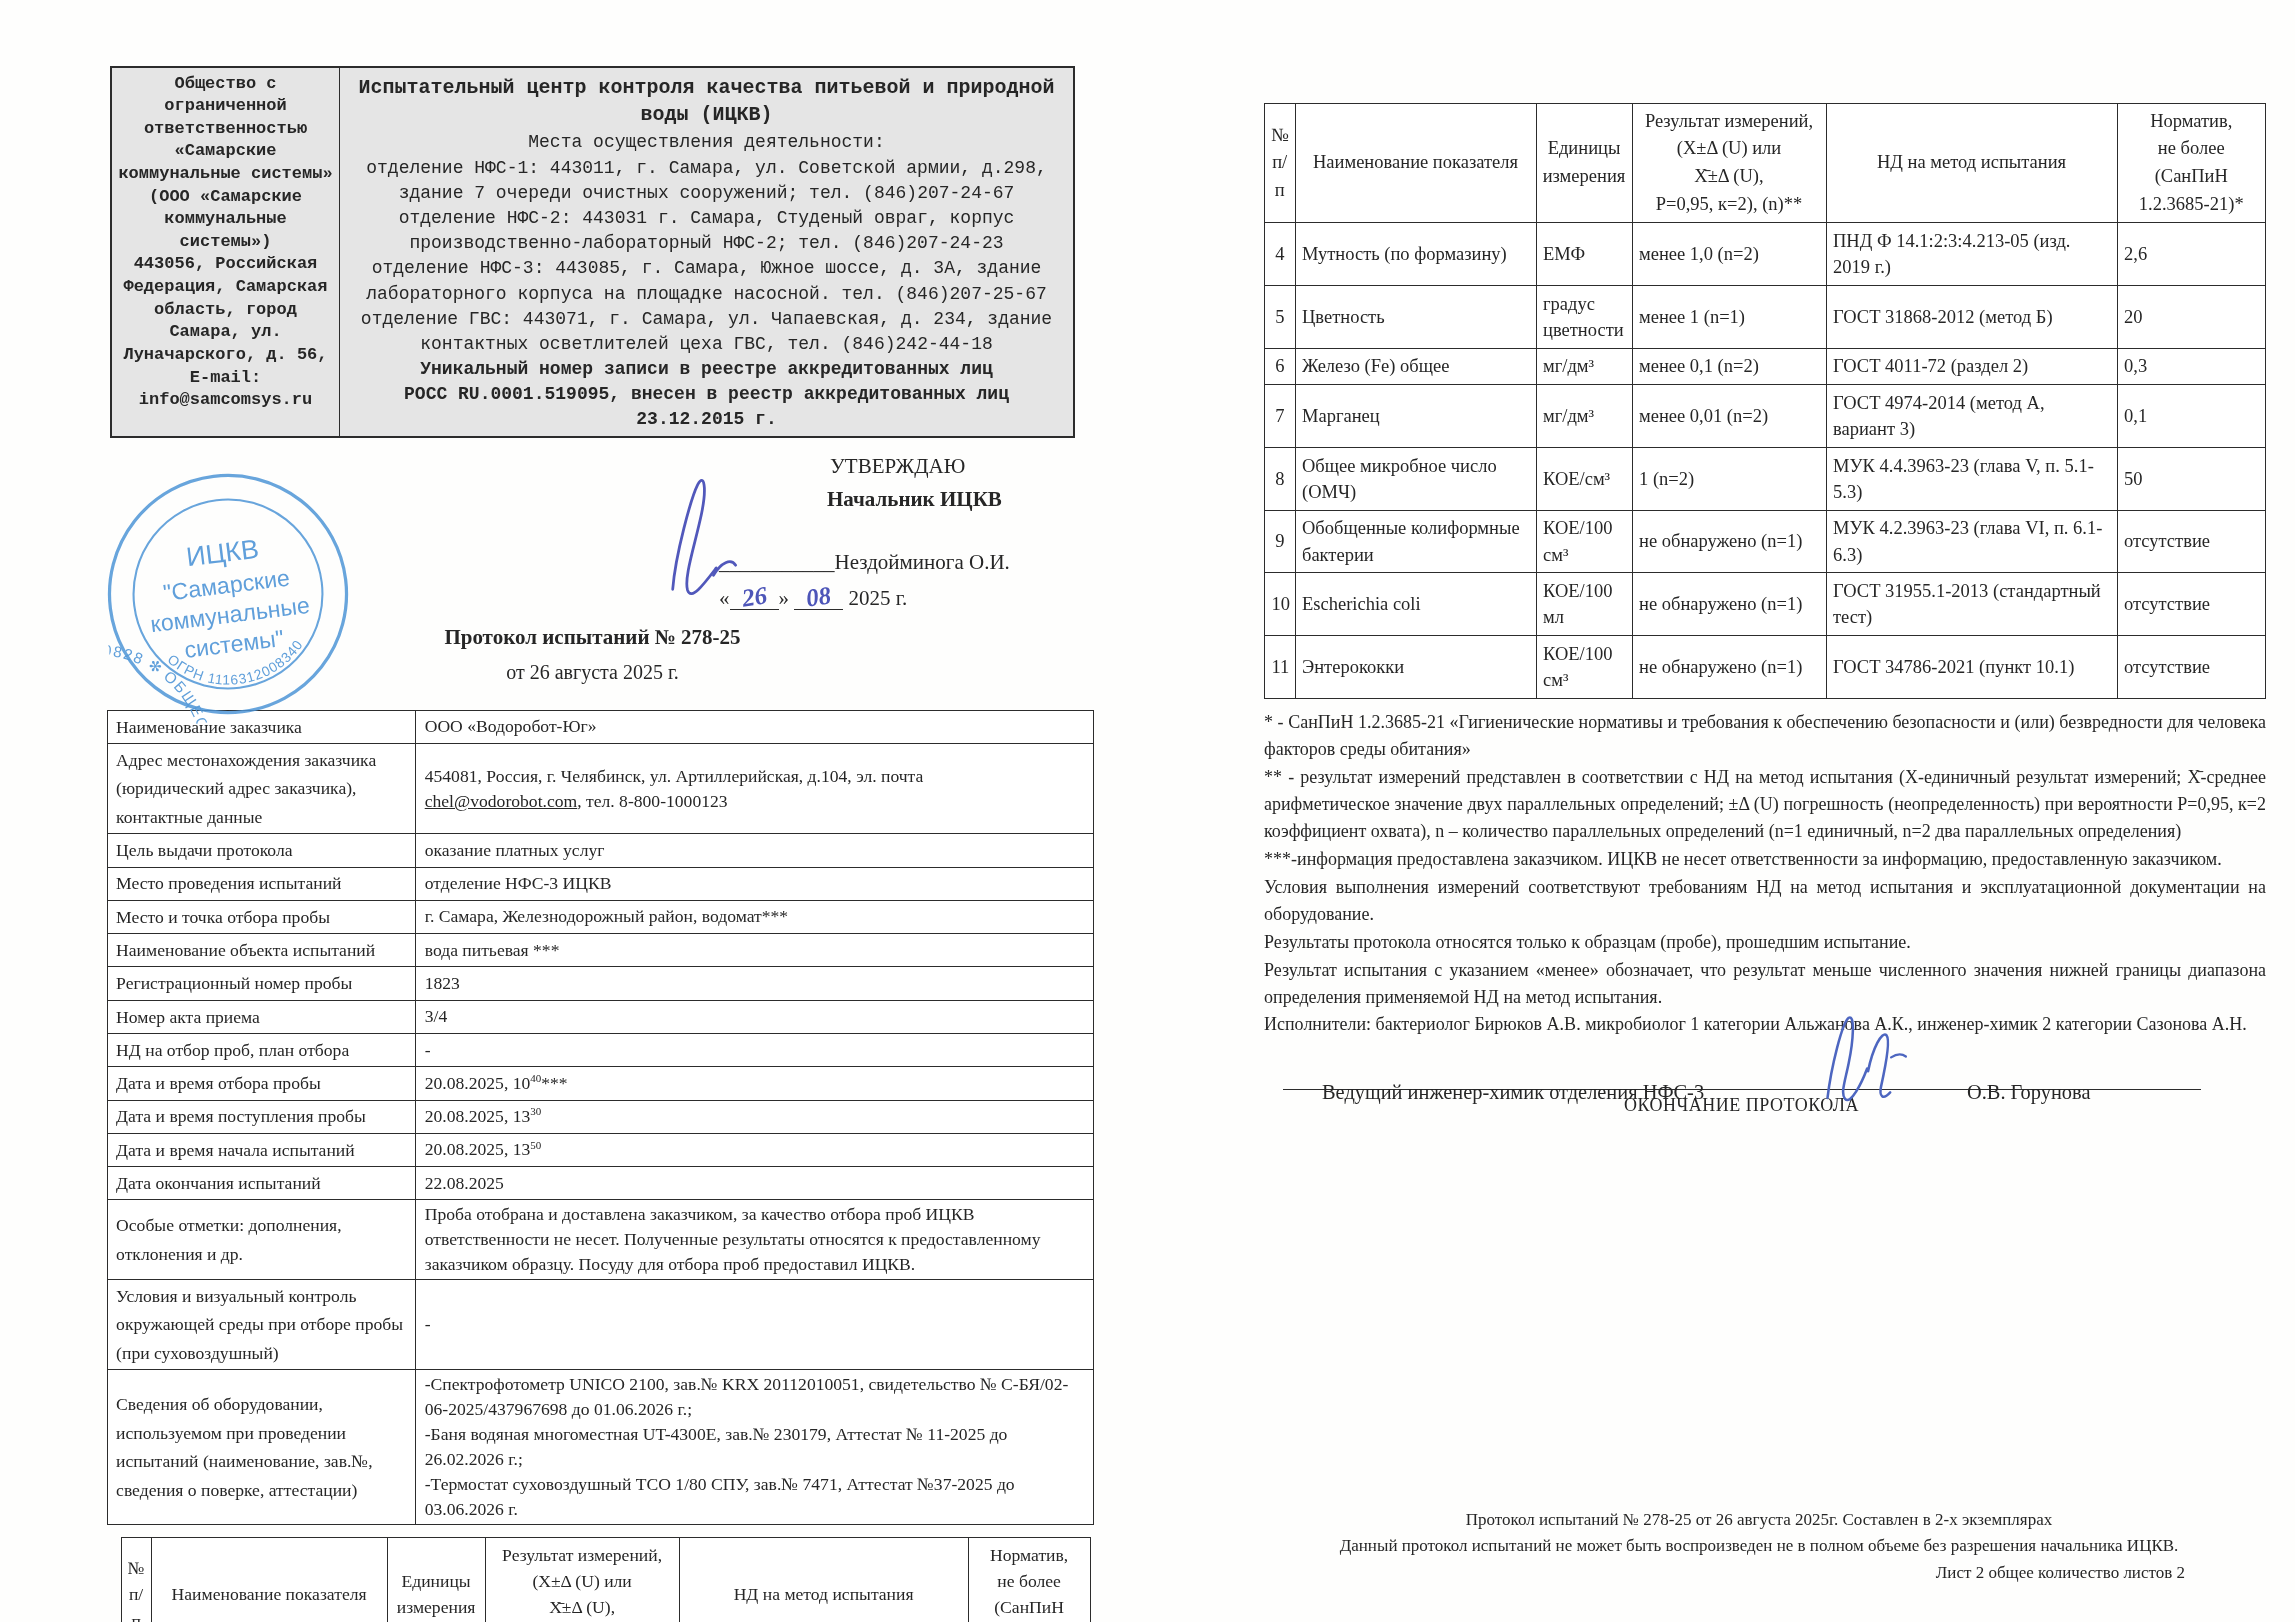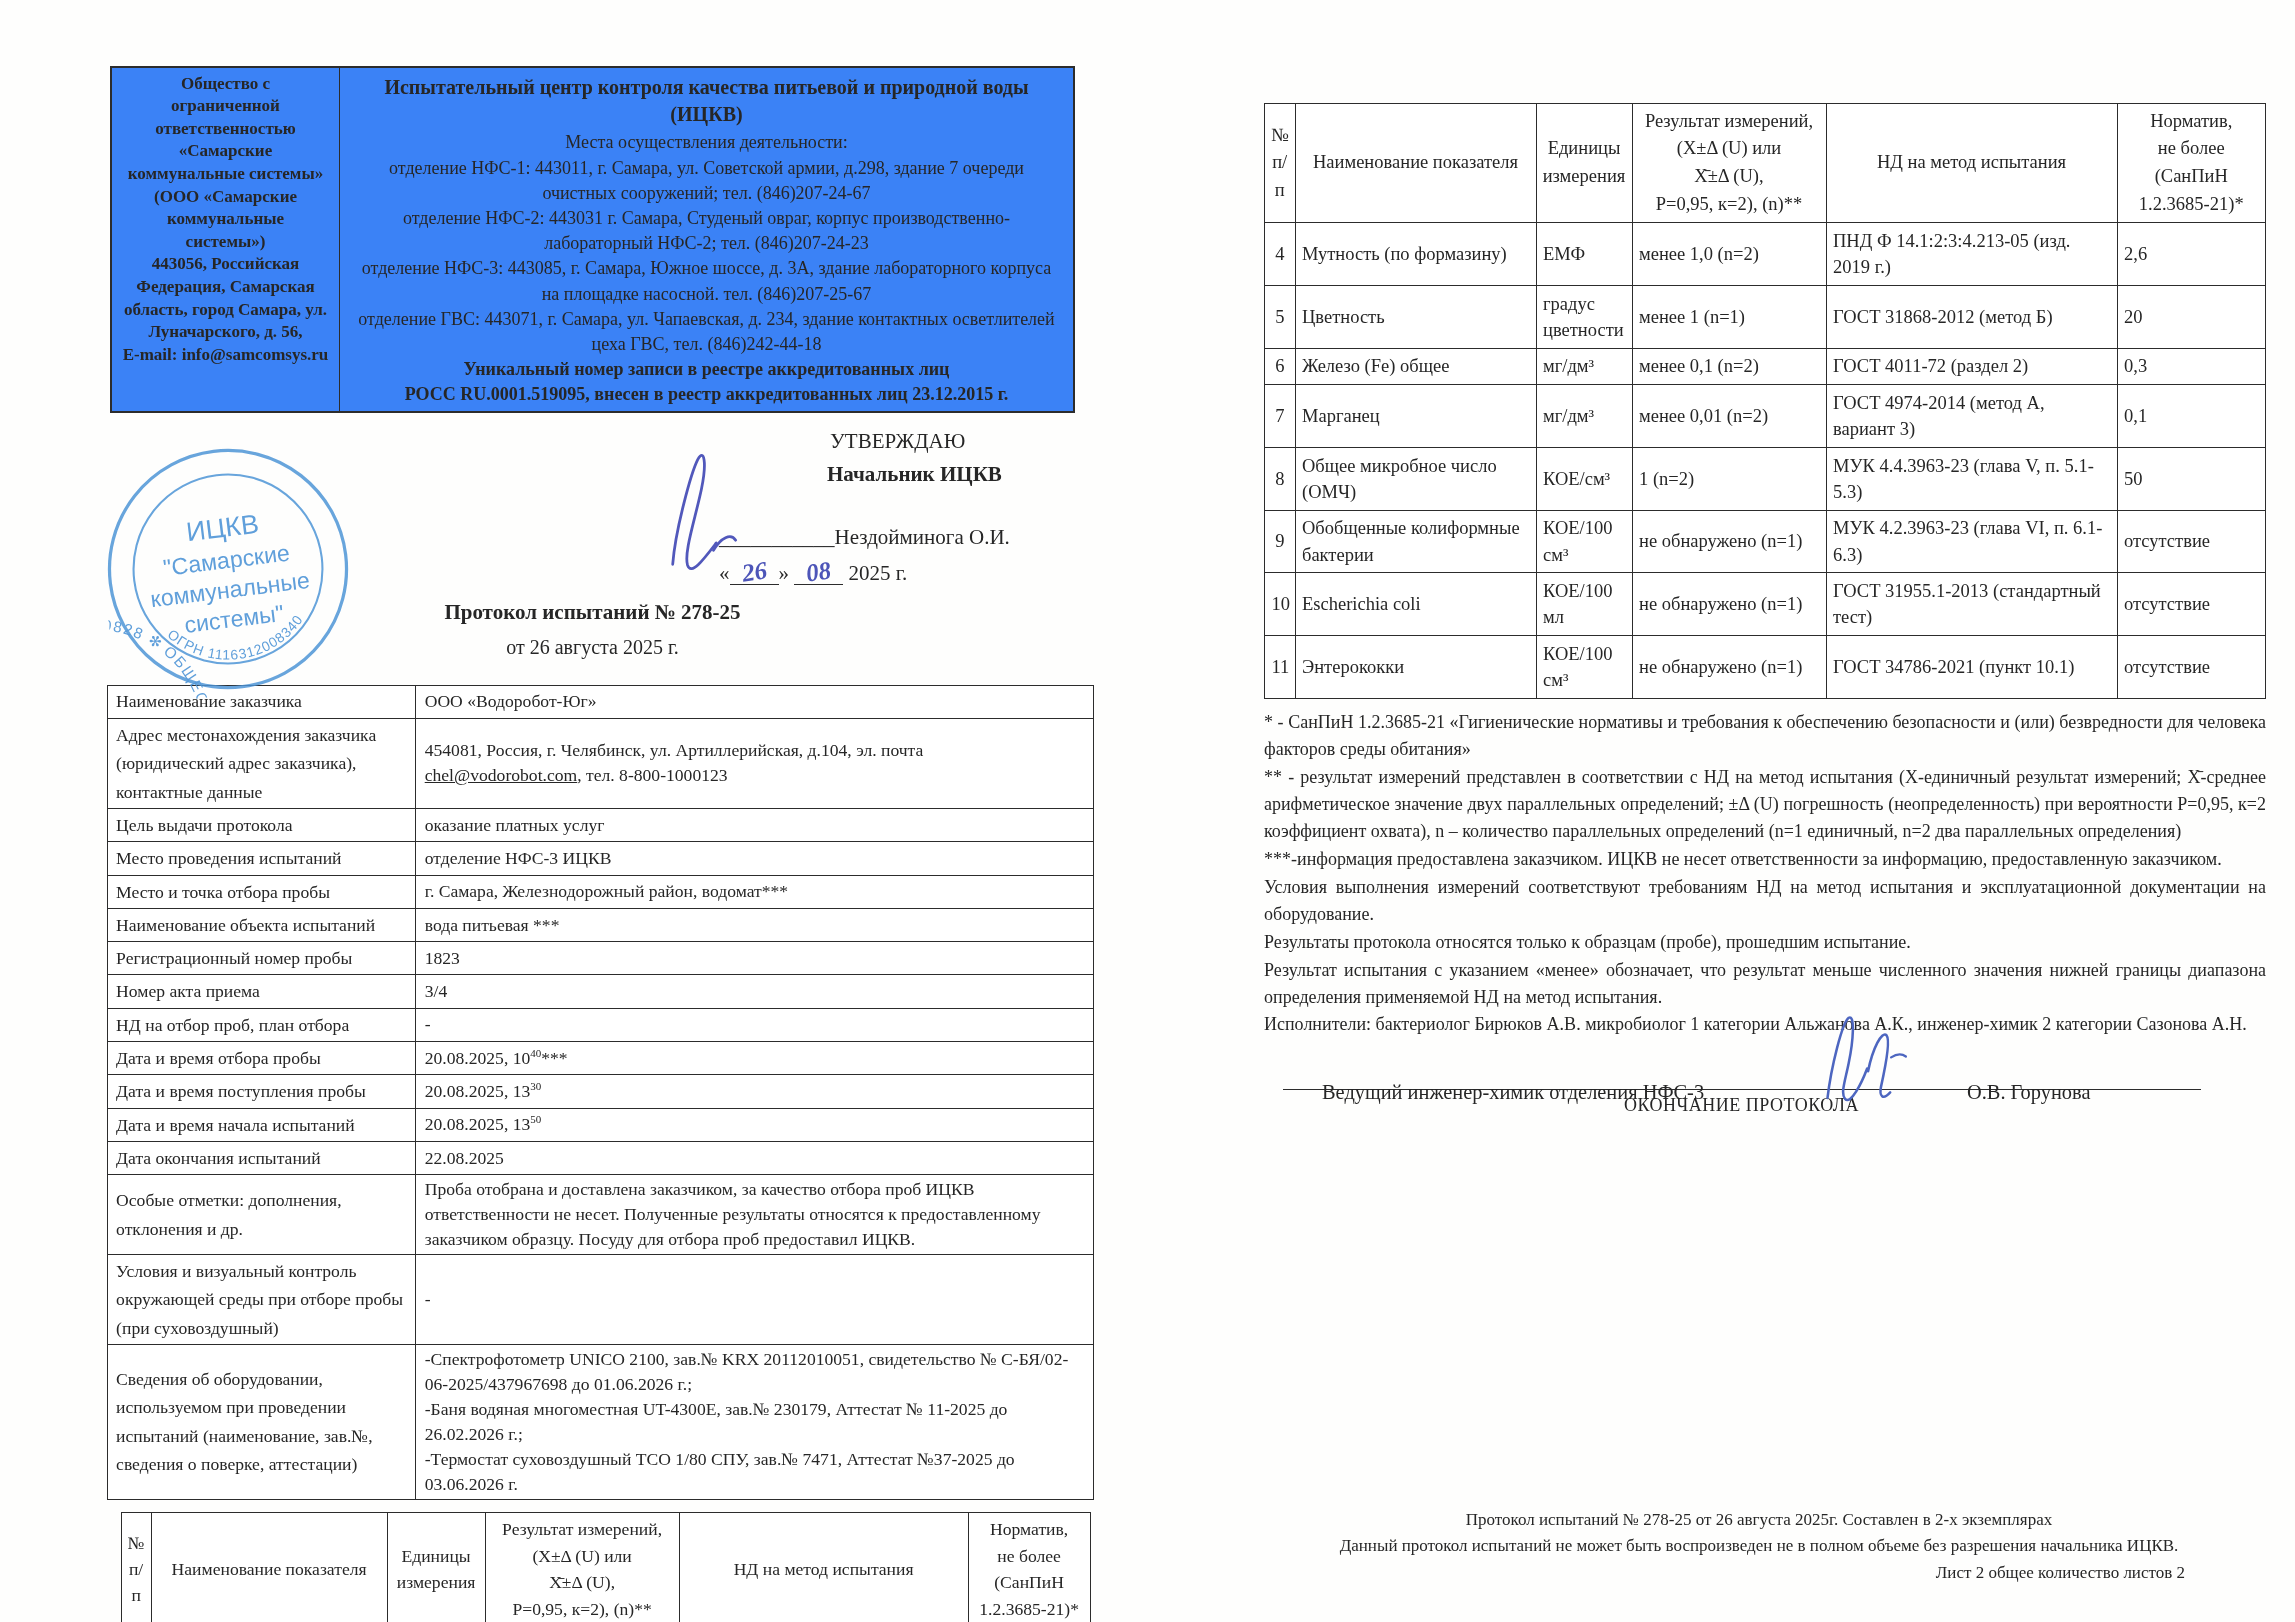--- a/index.html
+++ b/index.html
@@ -2,21 +2,21 @@
 <html style="font-size:7.4px"><head>
 <meta charset="utf-8">
 <style>
   html,body{margin:0;padding:0;}
   body{width:2295px;height:1623px;background:#f4f4f2;font-family:"Liberation Serif",serif;color:#262626;}
   .sheet{position:absolute;left:0;top:0;width:2295px;height:1623px;background:#fefefd;overflow:hidden;}
   .pre{white-space:pre-line;}
 
   
   .page-left{position:absolute;left:110px;top:66px;width:987px;}
-  .head-table{display:grid;grid-template-columns:228px 1fr;border:2.3px solid #2c2c2c;width:965px;box-sizing:border-box;background:#3b82f6;}
+  .head-table{display:grid;grid-template-columns:228px 1fr;border:2.3px solid #2c2c2c;width:965px;box-sizing:border-box;background:#e5e5e5;font-family:Liberation Mono, monospace;}
   .org-cell{border-right:1.9px solid #2c2c2c;padding:4.6px 3.7px;text-align:center;font-weight:bold;font-size:17px;line-height:1.33;}
   .center-cell{padding:3.7px 12px;text-align:center;font-size:18px;line-height:1.40;}
   .cc-title{font-weight:bold;font-size:20px;line-height:1.35;margin-top:2.8px;}
   .cc-sub{margin-top:1.9px;}
   .cc-bold{font-weight:bold;}
 
   .sig-area{position:relative;height:264px;width:965px;}
   .stamp-wrap{position:absolute;left:-7.4px;top:30.5px;width:250px;height:250px;transform:rotate(-7deg);opacity:.93;}
   .approve{position:absolute;left:581px;top:12px;width:398px;font-size:21px;line-height:1.55;}
   .ap-l1{margin-left:139px;}

